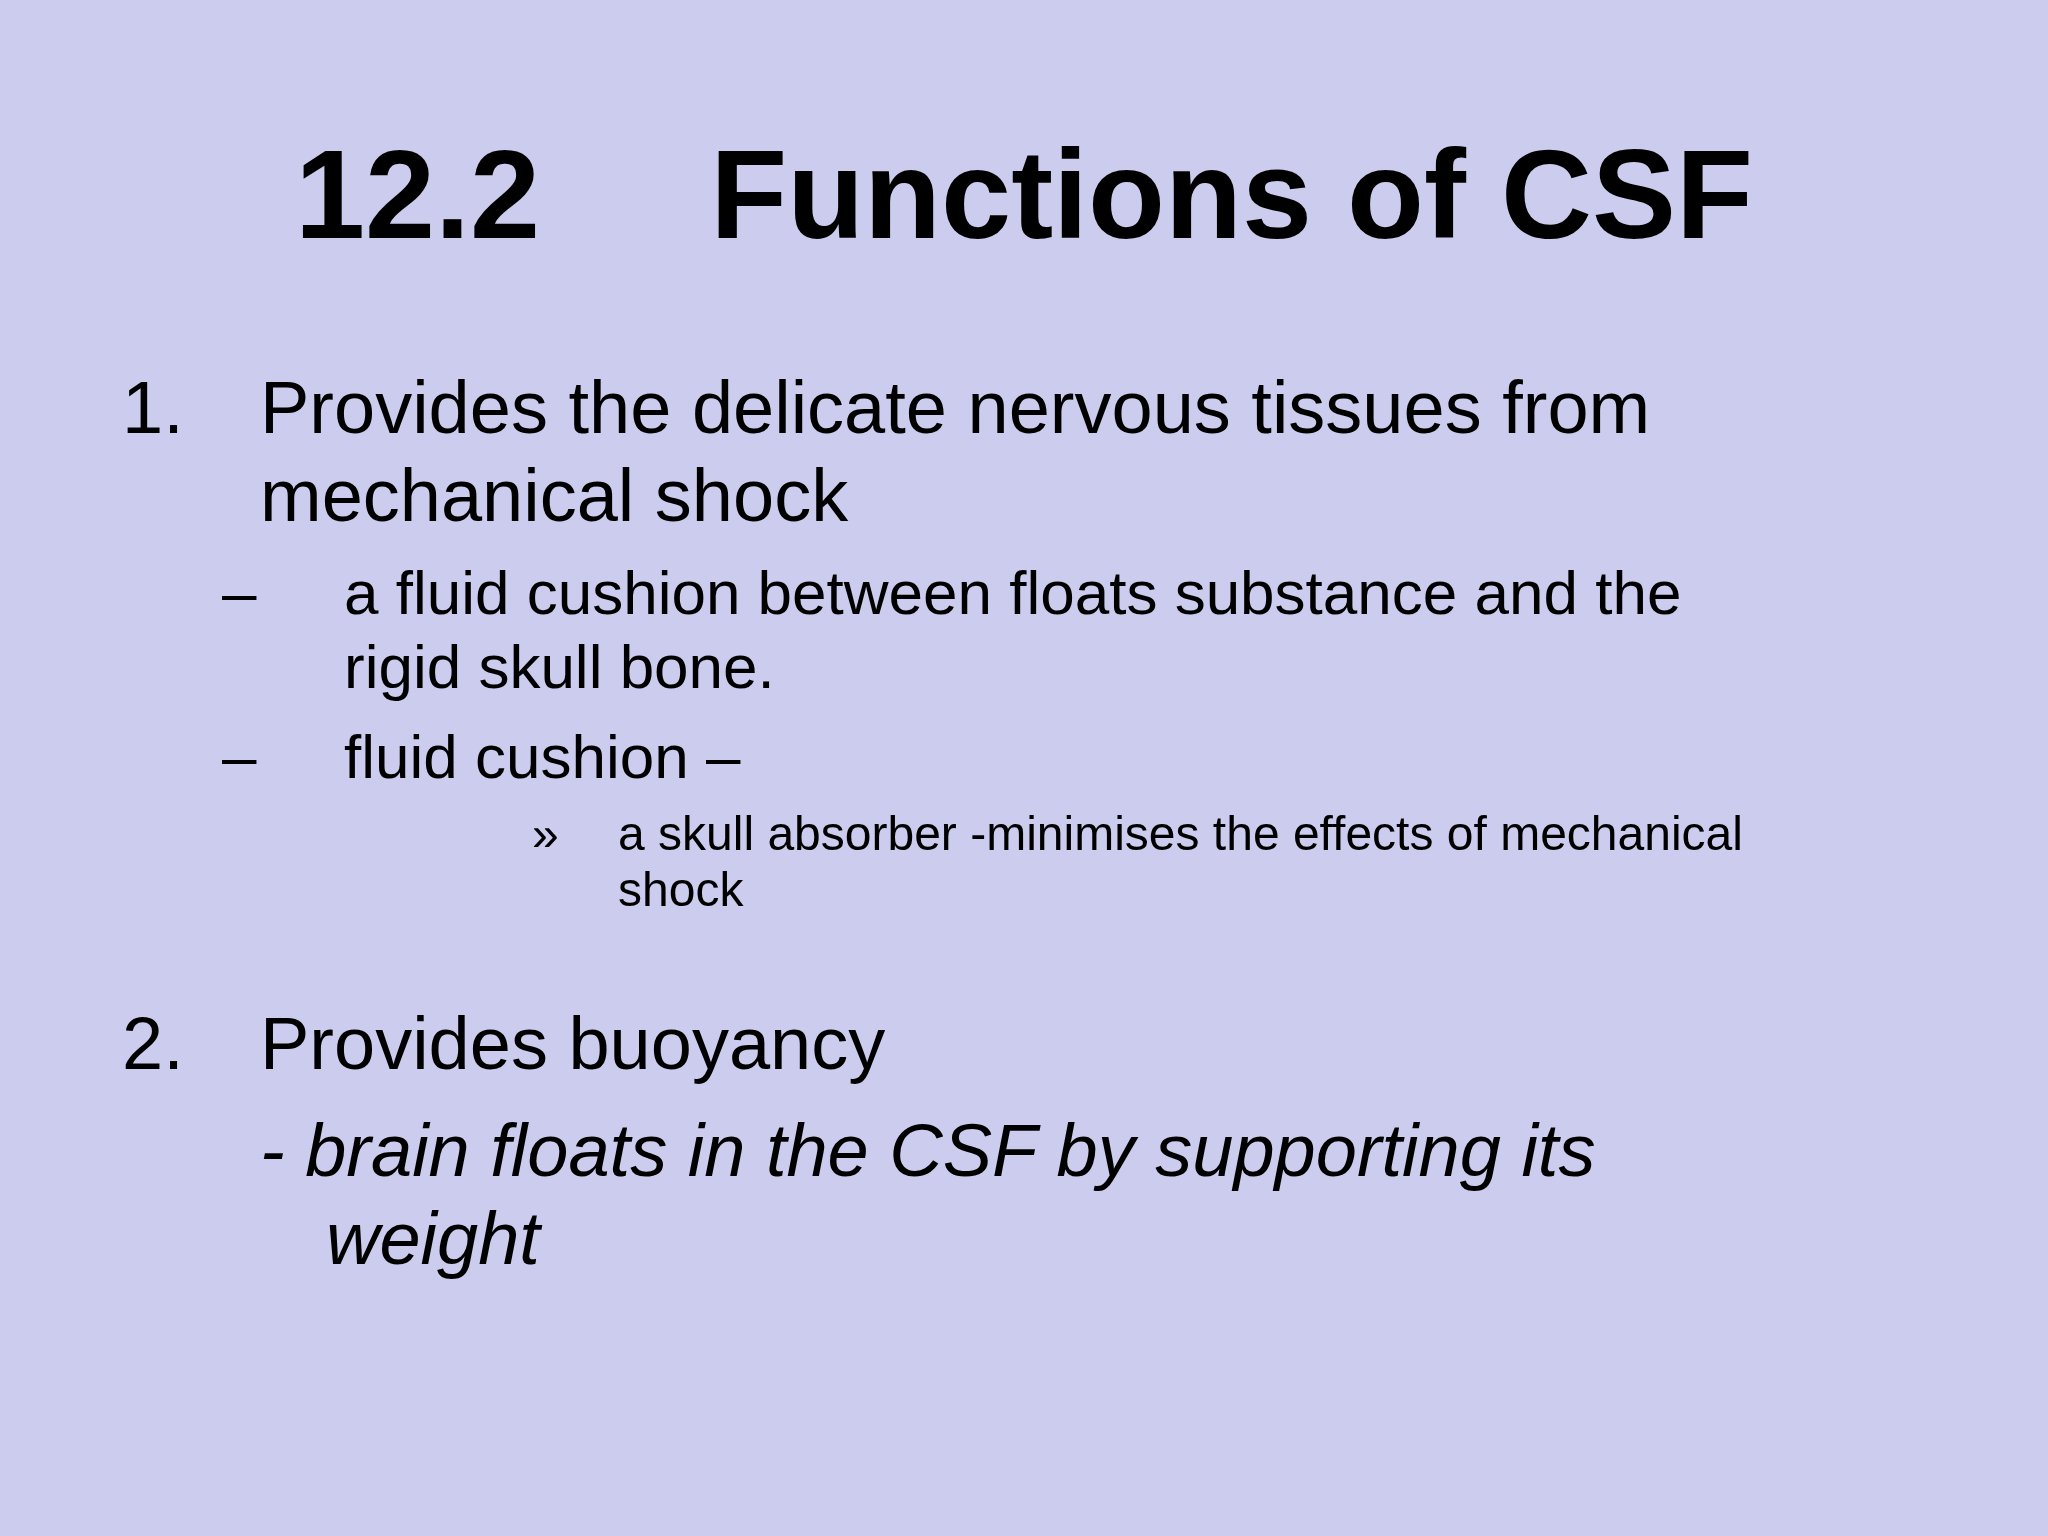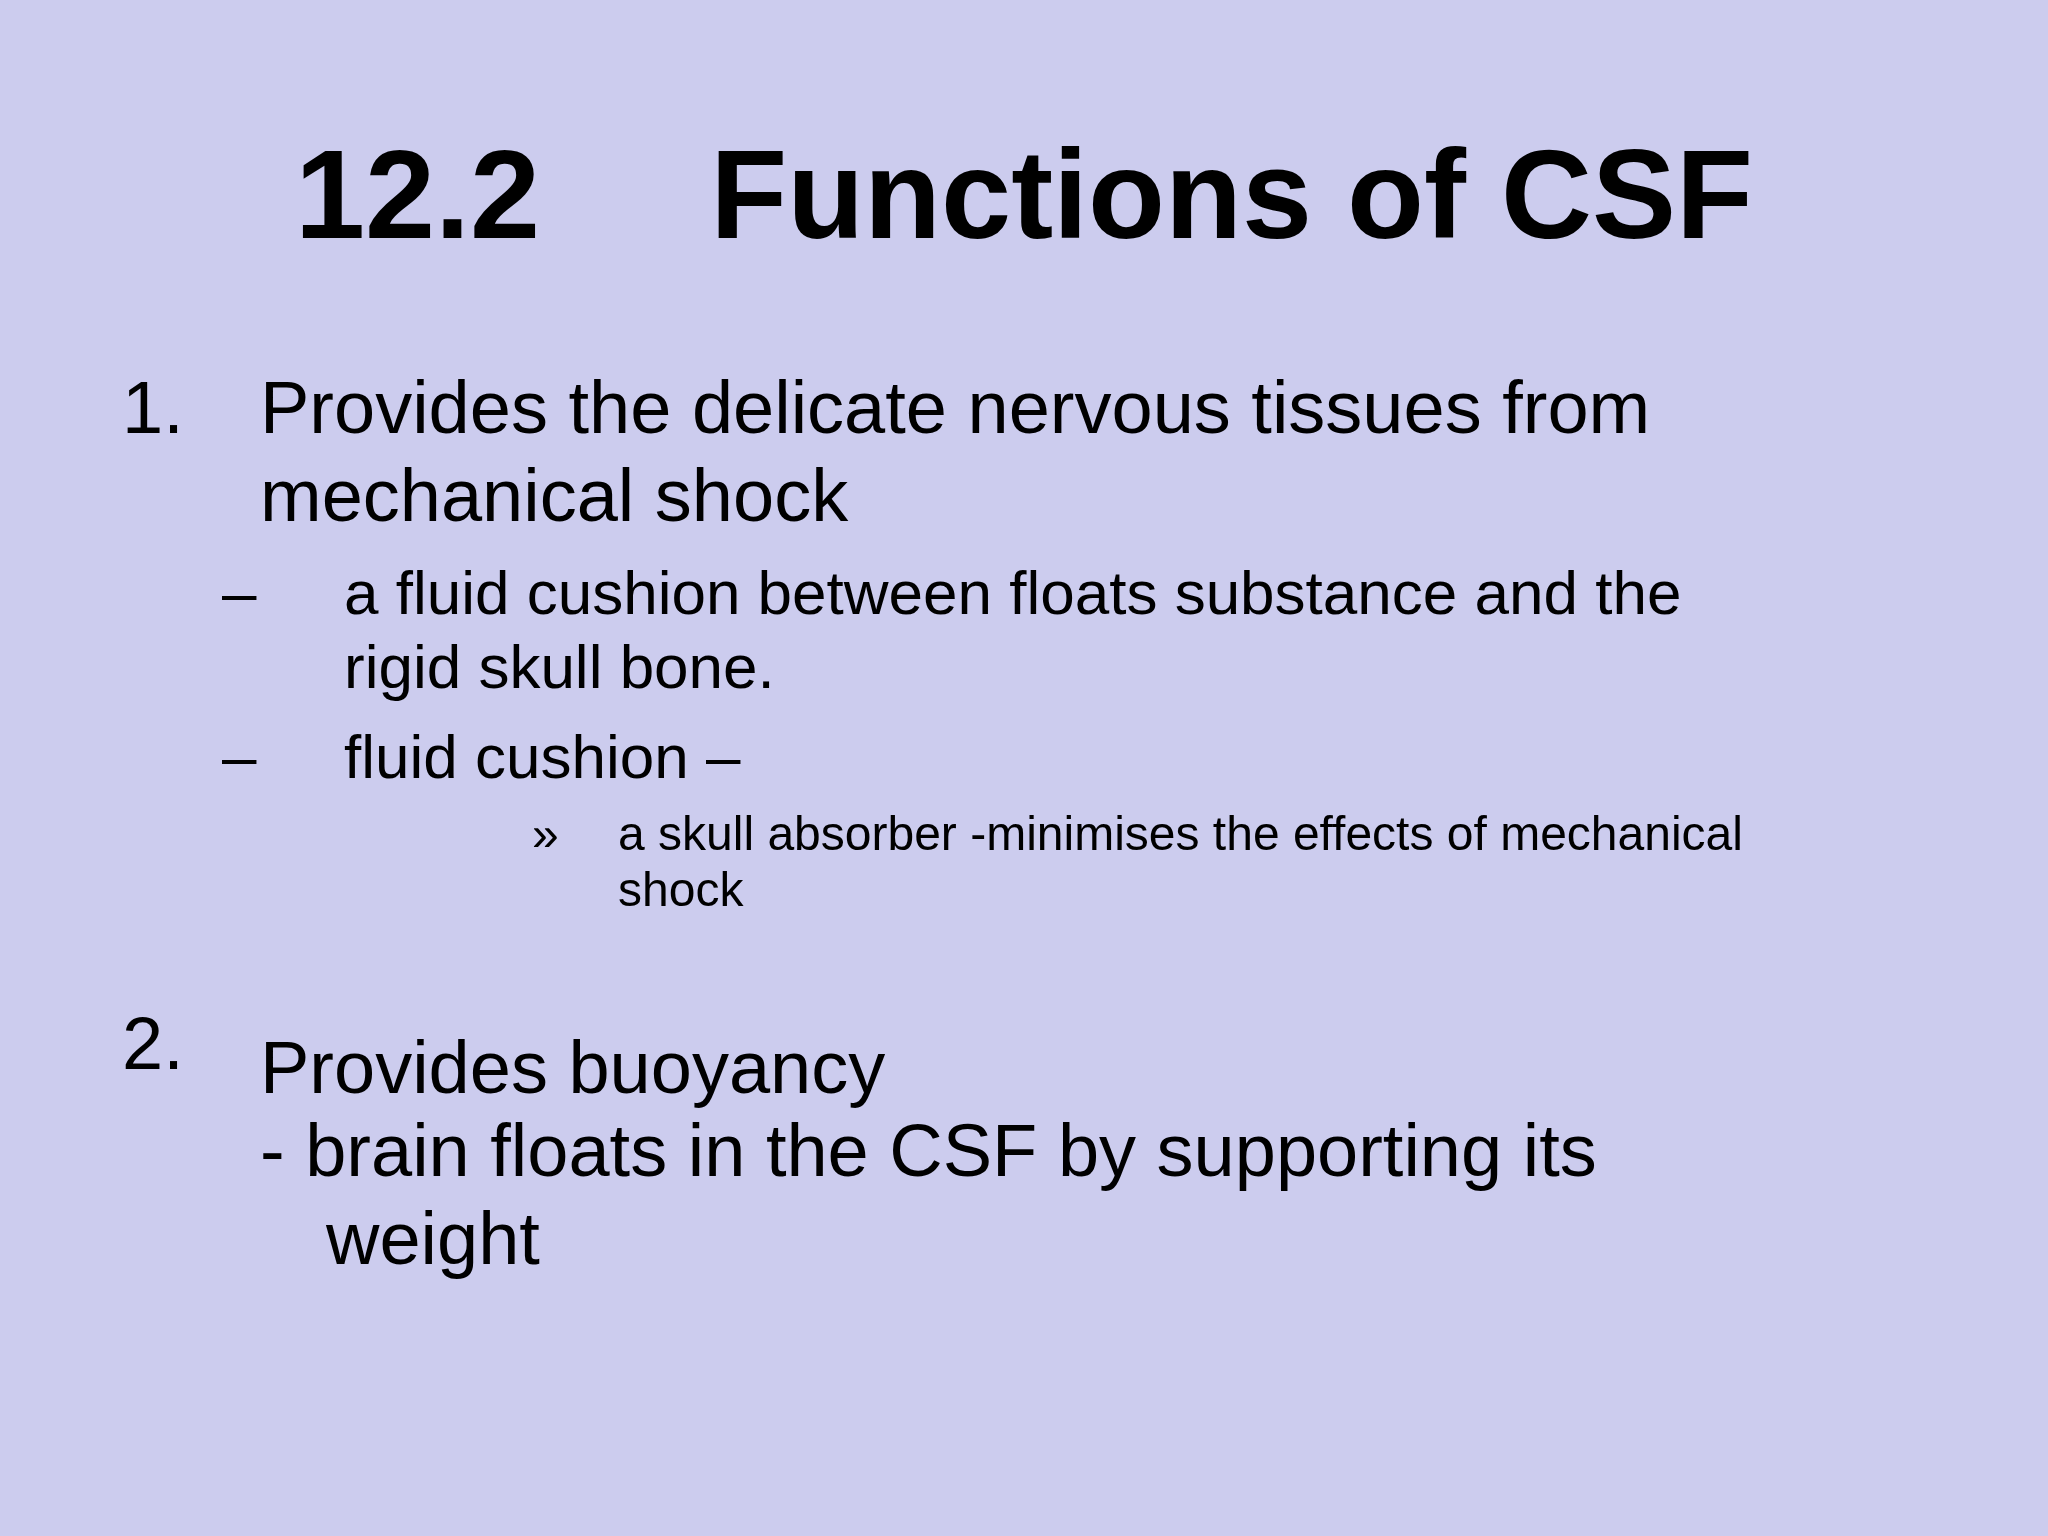--- a/index.html
+++ b/index.html
@@ -32,21 +32,21 @@
       line-height: 150px;
       white-space: pre;
     }
     .title .num { display: inline-block; }
     .title .gap { display: inline-block; width: 170px; }
     .abs { position: absolute; white-space: nowrap; }
 
     .l1 { font-size: 74px; line-height: 88px; }
     .l2 { font-size: 62px; line-height: 74px; }
     .l3 { font-size: 48px; line-height: 56px; }
-    .l1b { font-size: 74px; line-height: 90px; }
+    .l1b { font-size: 74px; line-height: 90px; font-style: italic; }
   </style>
 </head>
 <body>
 
 <div class="slide">
 
   <div class="title"><span class="num">12.2</span><span class="gap"></span><span>Functions of CSF</span></div>
 
   <div class="abs l1" style="left:122px; top:364px;">1.</div>
   <div class="abs l1" style="left:260px; top:364px;">Provides the delicate nervous tissues from</div>
@@ -57,18 +57,18 @@
   <div class="abs l2" style="left:344px; top:630px;">rigid skull bone.</div>
 
   <div class="abs l2" style="left:222px; top:720px;">–</div>
   <div class="abs l2" style="left:344px; top:720px;">fluid cushion –</div>
 
   <div class="abs l3" style="left:532px; top:806px;">»</div>
   <div class="abs l3" style="left:618px; top:806px;">a skull absorber -minimises the effects of mechanical</div>
   <div class="abs l3" style="left:618px; top:862px;">shock</div>
 
   <div class="abs l1" style="left:122px; top:1000px;">2.</div>
-  <div class="abs l1" style="left:260px; top:1000px;margin-top:24px;">Provides buoyancy</div>
+  <div class="abs l1" style="left:260px; top:1000px;">Provides buoyancy</div>
 
   <div class="abs l1b" style="left:260px; top:1106px;">- brain floats in the CSF by supporting its</div>
   <div class="abs l1b" style="left:326px; top:1194px;">weight</div>
 
 </div>
 
 </body></html>

